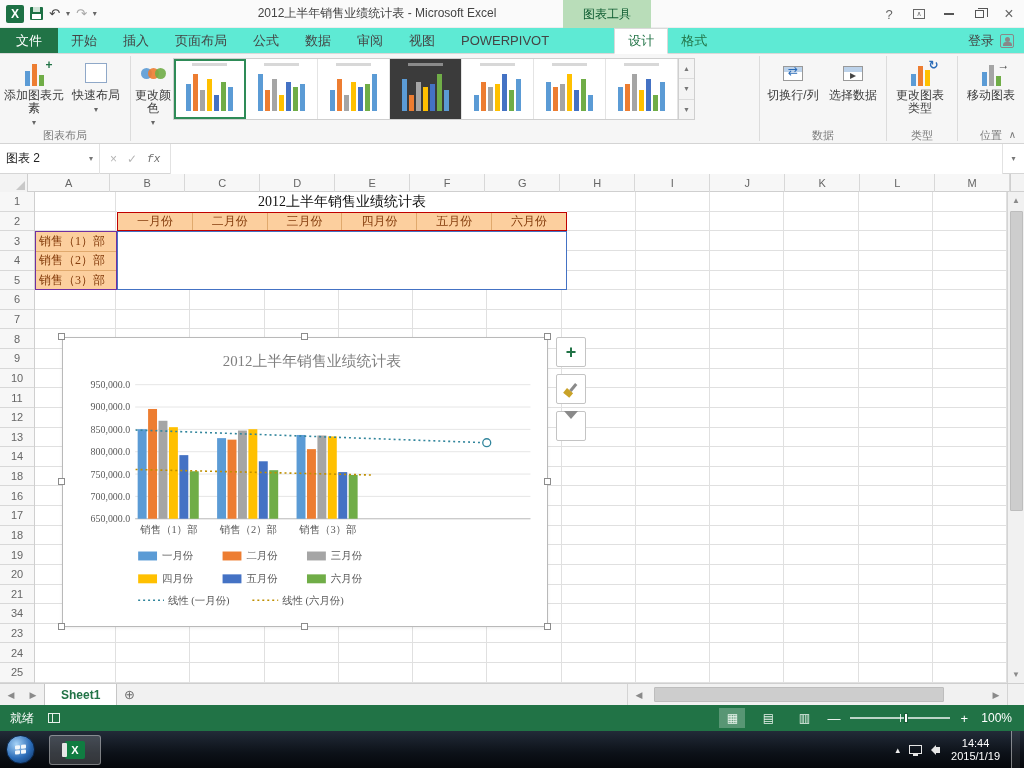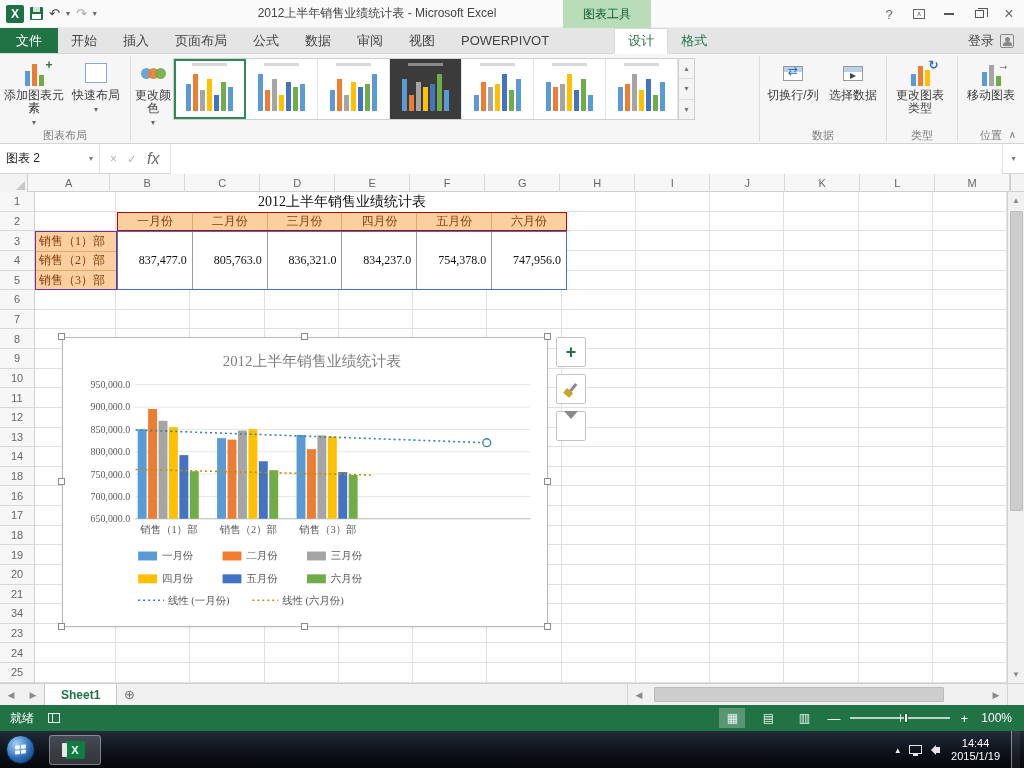--- a/index.html
+++ b/index.html
@@ -20,21 +20,21 @@
 .tb-title{position:absolute;left:90px;right:360px;text-align:center;font-size:12px;color:#444;white-space:nowrap;overflow:hidden}
 .ctx-group{position:absolute;left:563px;top:0;height:28px;width:88px;background:#B9DDB9;color:#0E5C31;display:flex;align-items:center;justify-content:center;font-size:12px}
 .wctl{position:absolute;right:0;top:0;height:28px;display:flex;align-items:center}
 .wbtn{width:30px;height:28px;display:flex;align-items:center;justify-content:center;color:#666;font-size:13px}
 .ic-ribbonopt{width:12px;height:10px;border:1px solid #666;display:flex;align-items:center;justify-content:center;font-size:7px;color:#666}
 .ic-restore{width:9px;height:8px;border:1px solid #555;position:relative;background:#FAFAFA}
 .ic-restore::before{content:"";position:absolute;top:-3px;left:2px;width:9px;height:8px;border:1px solid #555;border-bottom:none;border-left:none}
 .ic-min{width:10px;height:2px;background:#555}
 
 
-.tabrow{height:26px;background:#e5e5e5;display:flex;align-items:stretch;border-bottom:1px solid #D9D9D9;position:relative}
+.tabrow{height:26px;background:#5eead4;display:flex;align-items:stretch;border-bottom:1px solid #D9D9D9;position:relative}
 .filetab{width:58px;background:#217346;color:#fff;display:flex;align-items:center;justify-content:center;font-size:13px}
 .tab{padding:0 13px;display:flex;align-items:center;font-size:13px;color:#444}
 .tab.ctx{color:#217346}
 .tab.active{background:#fff;border:1px solid #D9D9D9;border-bottom:1px solid #fff;color:#217346;margin-bottom:-1px}
 .ctxtabs{margin-left:52px;display:flex}
 .signin{margin-left:auto;display:flex;align-items:center;gap:6px;padding-right:10px;color:#444;font-size:13px}
 .person{width:14px;height:14px;border:1px solid #888;border-radius:2px;position:relative}
 .person::before{content:"";position:absolute;left:4px;top:2px;width:5px;height:5px;border-radius:50%;background:#888}
 .person::after{content:"";position:absolute;left:2px;bottom:1px;width:9px;height:4px;border-radius:3px 3px 0 0;background:#888}
 
@@ -67,21 +67,21 @@
 .gal-arrows{width:16px;display:flex;flex-direction:column;border:1px solid #CFCFCF;border-left:none;background:#F4F4F4;height:62px}
 .gal-arrows div{flex:1;display:flex;align-items:center;justify-content:center;font-size:7px;color:#777;border-bottom:1px solid #DCDCDC}
 .collapse{position:absolute;right:8px;bottom:3px;font-size:10px;color:#777}
 
 
 .formulabar{height:30px;background:#FFF;border-bottom:1px solid #D6D6D6;display:flex;align-items:center}
 .namebox{width:100px;height:30px;display:flex;align-items:center;justify-content:space-between;padding:0 6px;border-right:1px solid #E2E2E2;font-size:12px;color:#222}
 .nb-dd{font-size:8px;color:#777}
 .fbtns{display:flex;align-items:center;gap:10px;padding:0 10px;border-right:1px solid #E2E2E2;height:30px}
 .fbtns .g{color:#B5B5B5;font-size:12px}
-.fx{font-style:italic;color:#6E6E6E;font-size:16px;font-family:Liberation Sans, sans-serif}
+.fx{font-style:italic;color:#6E6E6E;font-size:11px;font-family:Liberation Mono, monospace}
 .finput{flex:1;height:30px;background:#fff}
 .fexp{width:22px;height:30px;border-left:1px solid #E2E2E2;display:flex;align-items:center;justify-content:center;font-size:8px;color:#777}
 
 
 .colheaders{height:18px;display:flex;background:#F7F7F7;border-bottom:1px solid #CFCFCF}
 .corner{width:35px;height:18px;border-right:1px solid #CFCFCF;position:relative;background:#F3F3F3}
 .corner::after{content:"";position:absolute;right:2px;bottom:2px;border-left:9px solid transparent;border-bottom:9px solid #C8C8C8}
 .colhead{height:18px;border-right:1px solid #D8D8D8;display:flex;align-items:center;justify-content:center;font-size:11px;color:#666}
 .ch-spacer{width:17px;background:#F3F3F3;border-left:1px solid #CFCFCF;margin-left:auto}
 .gridbody{flex:1;position:relative;background:#fff;overflow:hidden}
@@ -837,28 +837,20 @@
             <div class="mh-cell">四月份</div>
             <div class="mh-cell">五月份</div>
             <div class="mh-cell">六月份</div>
           </div>
           <div class="lab-range sheetfont ov-abs" style="left: 0px; top: 39.28px; width: 82px; height: 58.92px;">
             <div class="lab-cell">销售（1）部</div>
             <div class="lab-cell">销售（2）部</div>
             <div class="lab-cell">销售（3）部</div>
           </div>
           <div class="val-range sheetfont ov-abs" style="left: 82px; top: 39.28px; width: 450px; height: 58.92px;">
-            <div class="val-row">
-              <div class="val-cell">837,477.0</div>
-              <div class="val-cell">805,763.0</div>
-              <div class="val-cell">836,321.0</div>
-              <div class="val-cell">834,237.0</div>
-              <div class="val-cell">754,378.0</div>
-              <div class="val-cell">747,956.0</div>
-            </div>
           </div>
         </div>
 
       <div class="chartbox">
         <svg width="484" height="288" viewBox="0 0 486 290">
             <text x="250" y="28" text-anchor="middle" font-size="15" fill="#7F7F7F">2012上半年销售业绩统计表</text>
             <line x1="72" x2="470" y1="182" y2="182" stroke="#E6E6E6"></line>
             <text x="67" y="185.5" text-anchor="end" font-size="10" fill="#595959">650,000.0</text>
             <line x1="72" x2="470" y1="159.5" y2="159.5" stroke="#E6E6E6"></line>
             <text x="67" y="163" text-anchor="end" font-size="10" fill="#595959">700,000.0</text>

